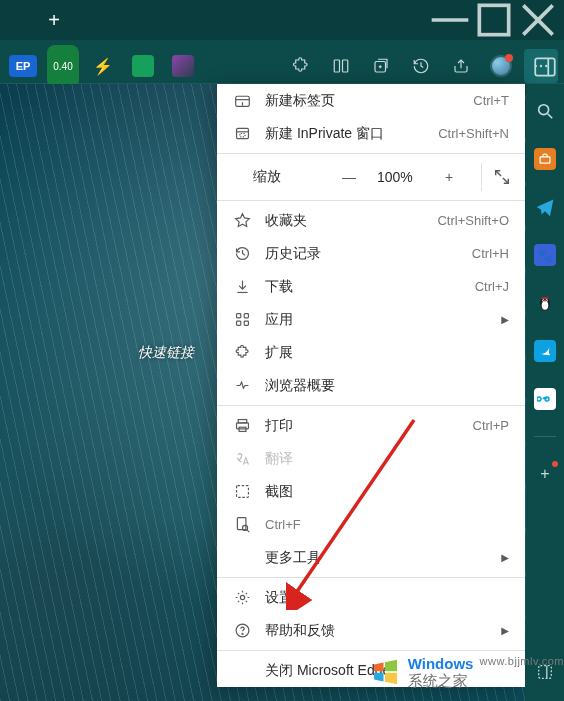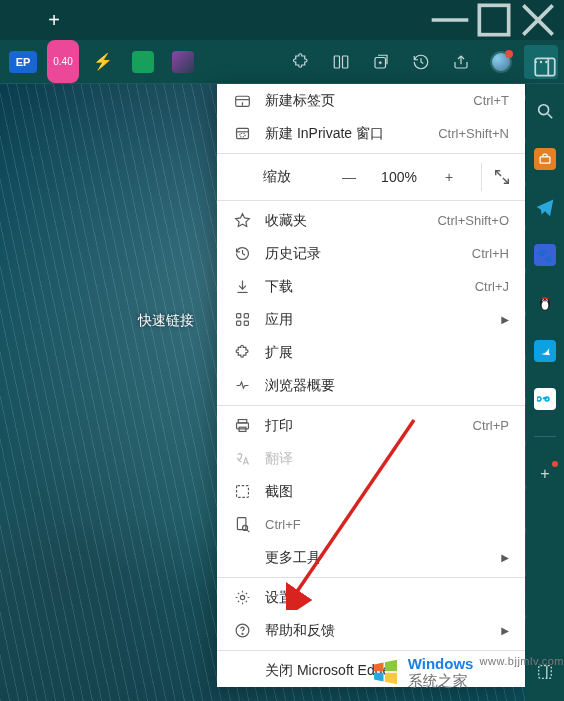--- a/index.html
+++ b/index.html
@@ -29,40 +29,40 @@
     .new-tab-btn {
       width: 32px; height: 32px;
       display: flex; align-items: center; justify-content: center;
       color: #fff; font-size: 20px; font-weight: 300;
     }
     .toolbar {
       height: 44px;
       background: #0d4a4a;
       border-bottom: 1px solid #1a5a5a;
       display: flex;
-      align-items: center;
+      align-items: flex-end;
       padding: 0 6px;
       gap: 6px;
     }
     .toolbar-icon {
       width: 34px; height: 34px;
       display: flex; align-items: center; justify-content: center;
       color: #c8dadb;
       border-radius: 4px;
       position: relative;
     }
     .toolbar-icon svg { width: 18px; height: 18px; }
     .toolbar-spacer { flex: 1; }
     .ep-icon {
       background: #1766d2; color: #fff; font-size: 11px; font-weight: bold;
       width: 28px; height: 22px; border-radius: 4px;
       display: flex; align-items: center; justify-content: center;
     }
     .badge-040 {
-      background: #ec4899; color: #fff; font-size: 10px;
+      background: #15803d; color: #fff; font-size: 10px;
       padding: 16px 6px; border-radius: 8px;
     }
     .bolt-icon { color: #7b5bff; font-size: 16px; }
     .green-sq { background: #16a05b; width: 22px; height: 22px; border-radius: 4px; }
     .avatar-sm { width: 22px; height: 22px; border-radius: 4px; background: linear-gradient(135deg,#8e44ad,#2c3e50); }
     .profile-icon {
       width: 22px; height: 22px; border-radius: 50%;
       background: radial-gradient(circle at 30% 30%, #87ceeb, #4b79a1);
       border: 2px solid #2a6a6a;
       position: relative;
@@ -76,22 +76,22 @@
       overflow: hidden;
     }
     .bg-lines {
       position: absolute; inset: 0;
       background-image:
         repeating-linear-gradient(78deg, rgba(180,220,230,0.15) 0 1px, transparent 1px 9px),
         radial-gradient(ellipse at 40% 30%, rgba(200,230,240,0.22), transparent 55%),
         radial-gradient(ellipse at 10% 80%, rgba(30,60,70,0.7), transparent 60%);
     }
     .quick-label {
-      position: absolute; top: 228px; left: 138px;
-      color: #fff; font-size: 14px; text-shadow: 0 0 4px rgba(0,0,0,0.6);
+      position: absolute; top: 260px; left: 138px;
+      color: #fff; font-size: 14px; text-shadow: 0 0 4px rgba(0,0,0,0.6); font-style: italic;
     }
     .menu {
       position: absolute;
       top: 84px; left: 217px;
       width: 308px;
       background: #fff;
       box-shadow: -4px 4px 20px rgba(0,0,0,0.3);
       font-size: 14px;
       color: #2c2c2c;
     }
@@ -113,30 +113,30 @@
     .menu-icon.disabled { color: #bdbdbd; }
     .menu-label { flex: 1; }
     .menu-label.disabled { color: #bdbdbd; }
     .menu-shortcut { color: #7a7a7a; font-size: 13px; }
     .menu-submenu-arrow { color: #5a5a5a; font-size: 10px; margin-left: auto; }
     .menu-sep { height: 1px; background: #e0e0e0; margin: 3px 0; }
     .zoom-row {
       height: 40px;
       display: flex;
       align-items: center;
-      padding: 0 12px 0 46px;
+      padding: 0 12px 0 36px;
       gap: 14px;
     }
     .zoom-label { flex: 1; }
     .zoom-btn {
       width: 28px; height: 28px;
       display: flex; align-items: center; justify-content: center;
       color: #5a5a5a;
     }
-    .zoom-val { width: 44px; text-align: center; }
+    .zoom-val { width: 44px; }
     .fullscreen-btn {
       width: 32px; height: 28px;
       display: flex; align-items: center; justify-content: center;
       border-left: 1px solid #e0e0e0;
       margin-left: 4px;
       padding-left: 8px;
     }
     .sidebar {
       position: absolute;
       top: 84px; right: 0;

